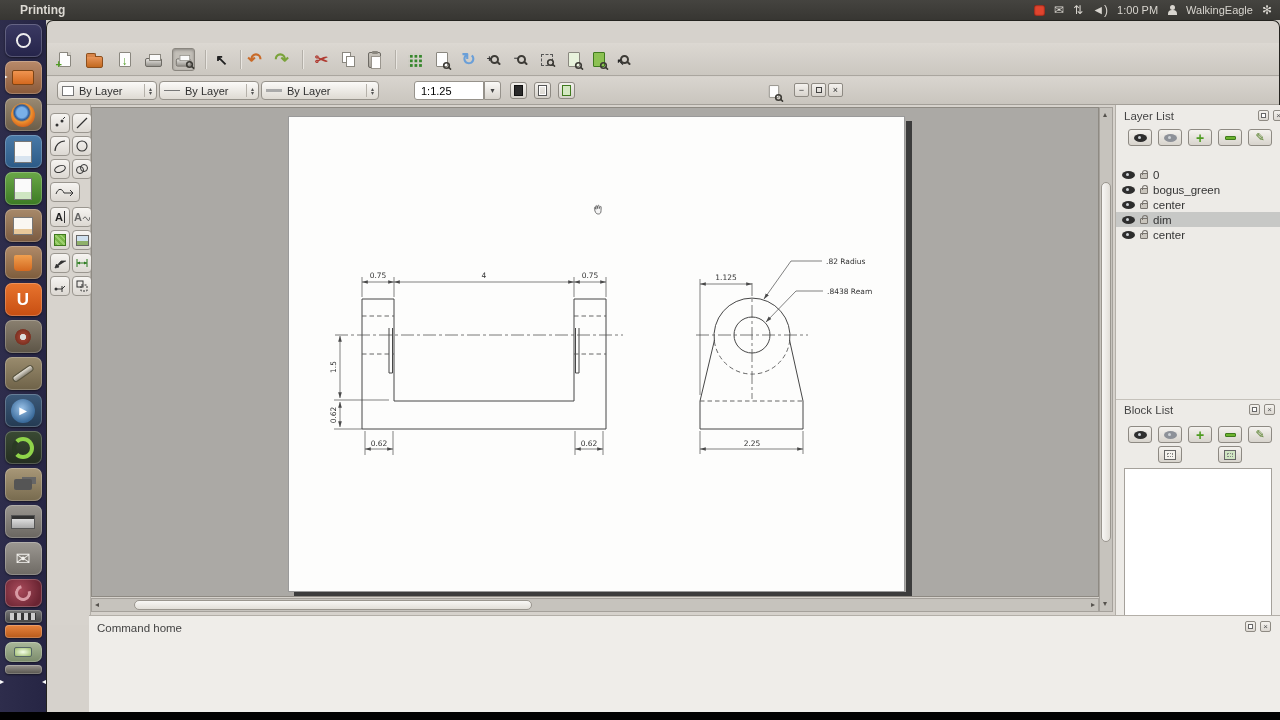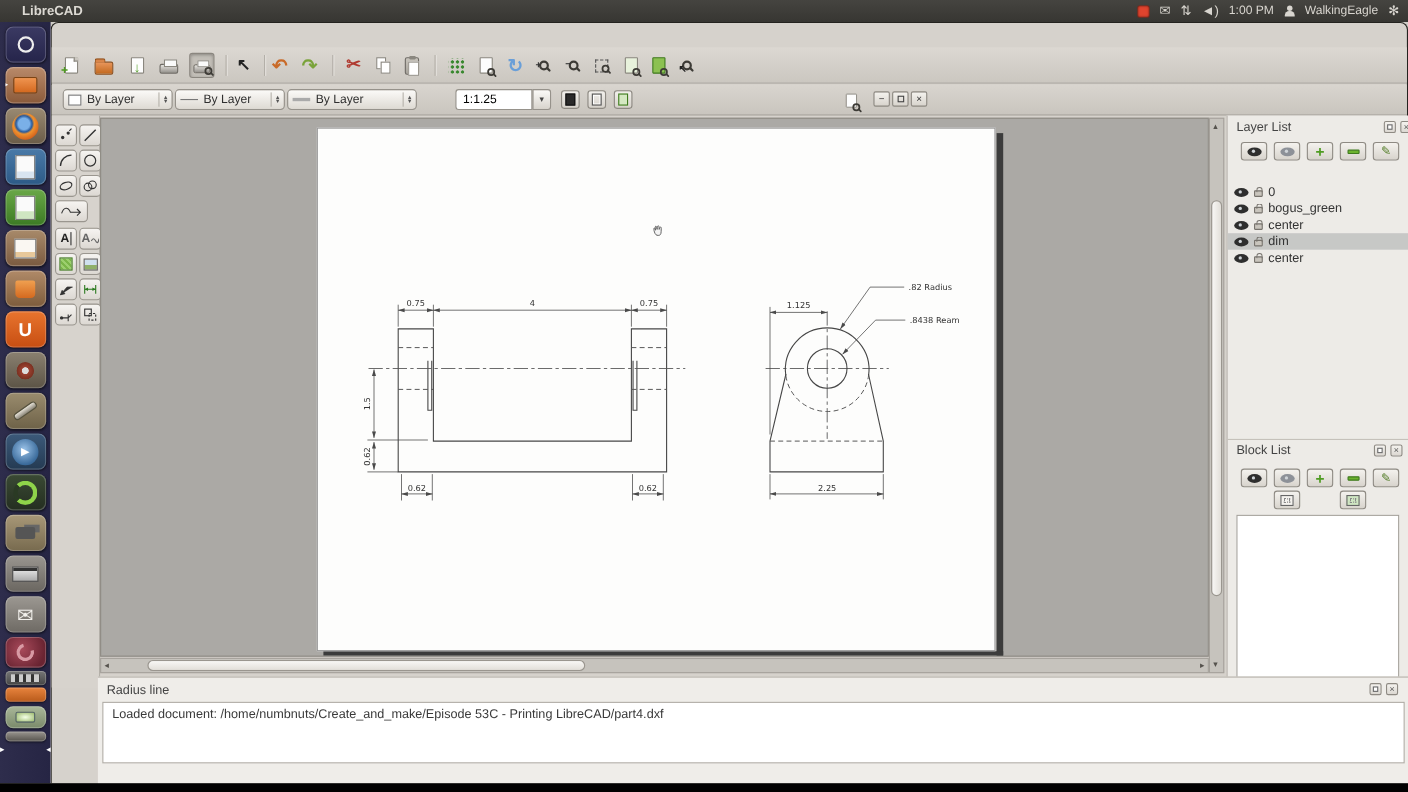--- a/index.html
+++ b/index.html
@@ -120,21 +120,21 @@
   .bottomstrip { position:absolute; left:0; top:712px; width:1280px; height:8px; background:#010101; z-index:9; }
 
   svg text { font-family:"DejaVu Sans", sans-serif; }
 </style>
 </head>
 <body>
 
 <div class="screen">
 
   <div class="topbar">
-    <span class="appname">LibreCAD</span>
+    <span class="appname">Printing</span>
     <div class="tray">
       <span class="rec"></span>
       <span class="g">✉</span>
       <span class="g">⇅</span>
       <span class="g">◄)</span>
       <span>1:00 PM</span>
       <span class="person"></span>
       <span>WalkingEagle</span>
       <span class="g">✻</span>
     </div>
@@ -633,26 +633,25 @@
             <span class="framebtn"></span>
           </div>
         <div class="panelbtn" style="left:102px;top:46px;">
             <span class="framebtn" style="background:#cfe6c2;"></span>
           </div>
         <div class="blocklist-box" style="top:68px;height:158px;"></div>
       </div>
     </div>
 
     <div class="cmddock">
-      <span class="ptitle">Radius line</span>
+      <span class="ptitle">Command home</span>
       <span class="mini-wbtns" style="top:5px;right:10px;">
         <span class="mini-wbtn">
             <span class="flsq"></span>
           </span>
         <span class="mini-wbtn">×</span>
       </span>
-      <div class="cmdlog"><span>Loaded document: /home/numbnuts/Create_and_make/Episode 53C - Printing LibreCAD/part4.dxf</span></div>
     </div>
 
   </div>
 
   <div class="bottomstrip"></div>
 </div>
 
 </body></html>

